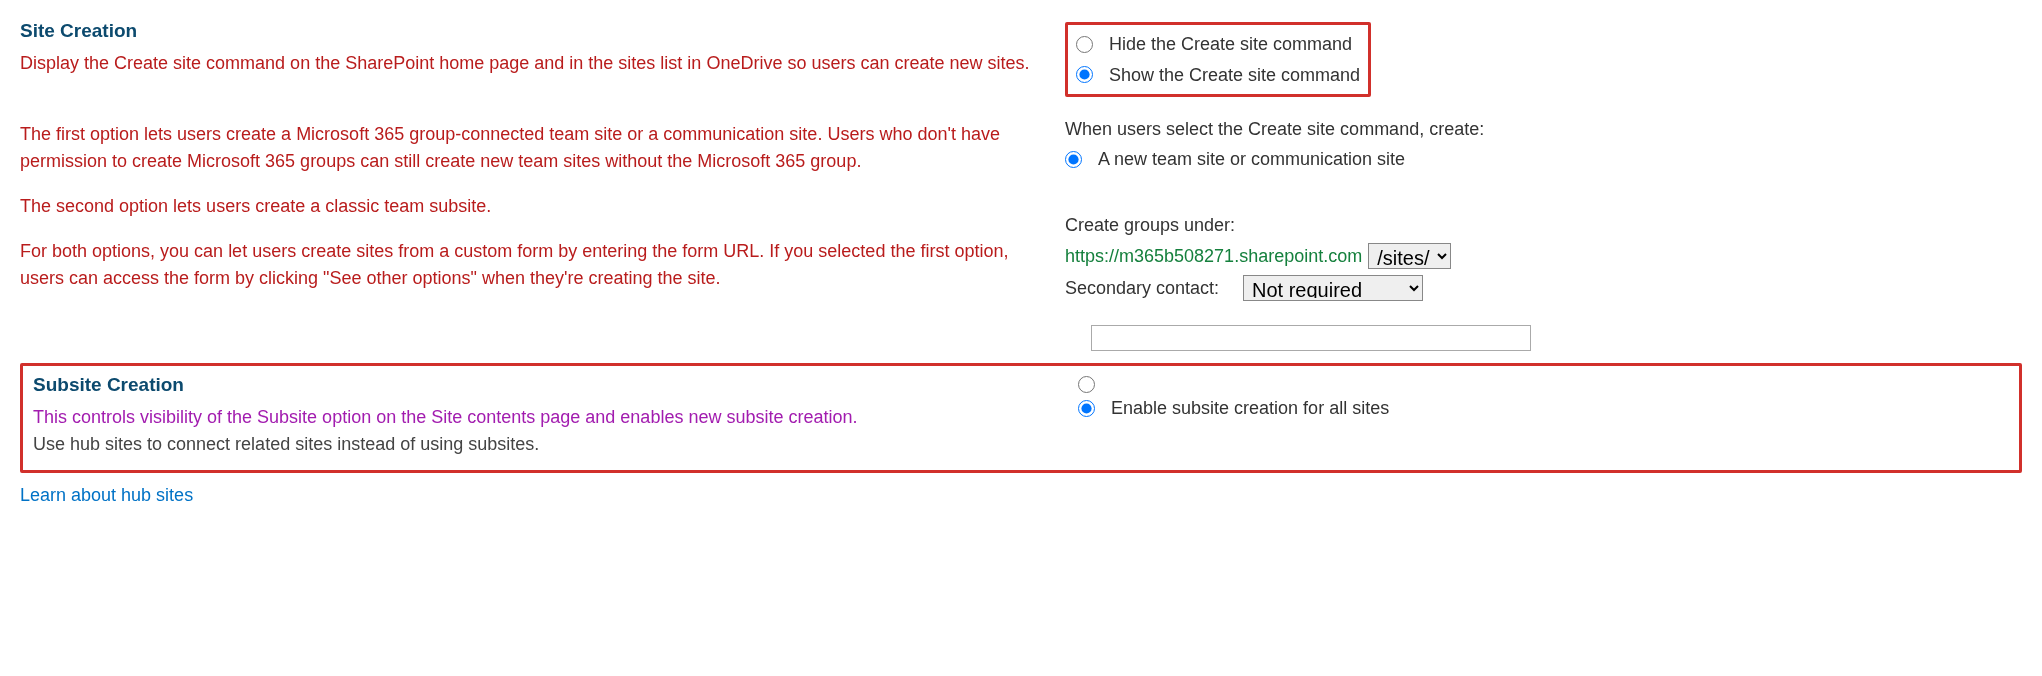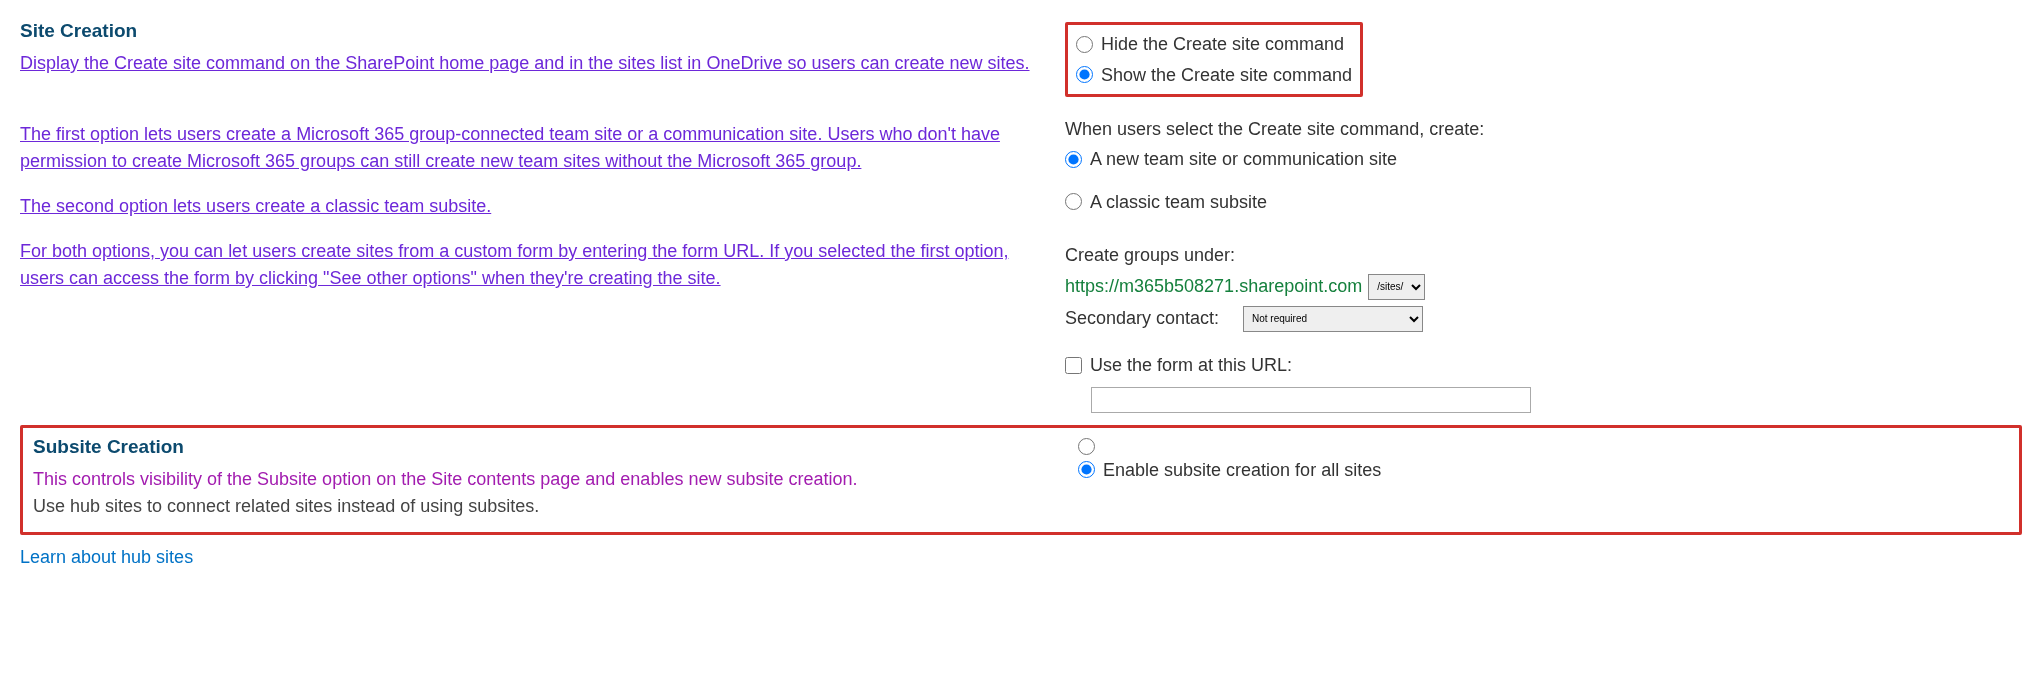--- a/index.html
+++ b/index.html
@@ -23,53 +23,52 @@
       flex: 1;
       padding-top: 2px;
     }
     .section-title {
       font-weight: 600;
       font-size: 19px;
       color: #0c4a6e;
       margin-bottom: 8px;
     }
     .desc {
-      color: #6d28d9;
+      color: #b91c1c;
       line-height: 1.5;
       margin-bottom: 18px;
-      text-decoration: underline;
     }
     .desc:last-child { margin-bottom: 0; }
     .radio-row, .checkbox-row {
       display: flex;
       align-items: center;
       line-height: 1.7;
       color: #333;
-      gap: 8px;
+      gap: 16px;
     }
     .radio-row input[type=radio],
     .checkbox-row input[type=checkbox] {
       width: 17px;
       height: 17px;
       cursor: pointer;
     }
     .sub-label {
       color: #333;
       line-height: 1.6;
       margin-top: 10px;
     }
     .inline-row {
       display: flex;
       align-items: center;
       gap: 6px;
       margin-top: 4px;
     }
     select {
       font-family: inherit;
-      font-size: 10px;
+      font-size: 20px;
       padding: 2px 4px;
       border: 1px solid #888;
       background: #efefef;
       cursor: pointer;
       height: 26px;
     }
     input[type=text] {
       font-family: inherit;
       font-size: 16px;
       border: 1px solid #aaa;
@@ -133,45 +132,37 @@
         <span>Show the Create site command</span>
       </label>
     </div>
 
     <div class="sub-label" style="margin-top:18px">When users select the Create site command, create:</div>
     <label class="radio-row">
       <input type="radio" name="createtype" checked="" style="">
       <span>A new team site or communication site</span>
     </label>
     <div style="height:12px"></div>
-    <label class="radio-row">
-      <input type="radio" name="createtype" style="">
-      <span>A classic team subsite</span>
-    </label>
 
     <div class="sub-label" style="margin-top:24px">Create groups under:</div>
     <div class="inline-row">
       <span class="url-text">https://m365b508271.sharepoint.com</span>
       <select>
         <option>/sites/</option>
       </select>
     </div>
 
     <div class="field-pair">
       <span class="field-pair-label">Secondary contact:</span>
       <select style="width:180px">
         <option>Not required</option>
       </select>
     </div>
 
     <div style="height:18px"></div>
-    <label class="checkbox-row">
-      <input type="checkbox" style="">
-      <span>Use the form at this URL:</span>
-    </label>
     <div style="margin-top:6px; margin-left:26px">
       <input type="text" style="">
     </div>
   </div>
 </div>
 
 
 <div class="highlight-section">
   <div class="section" style="margin-bottom:0">
     <div class="left-col">

